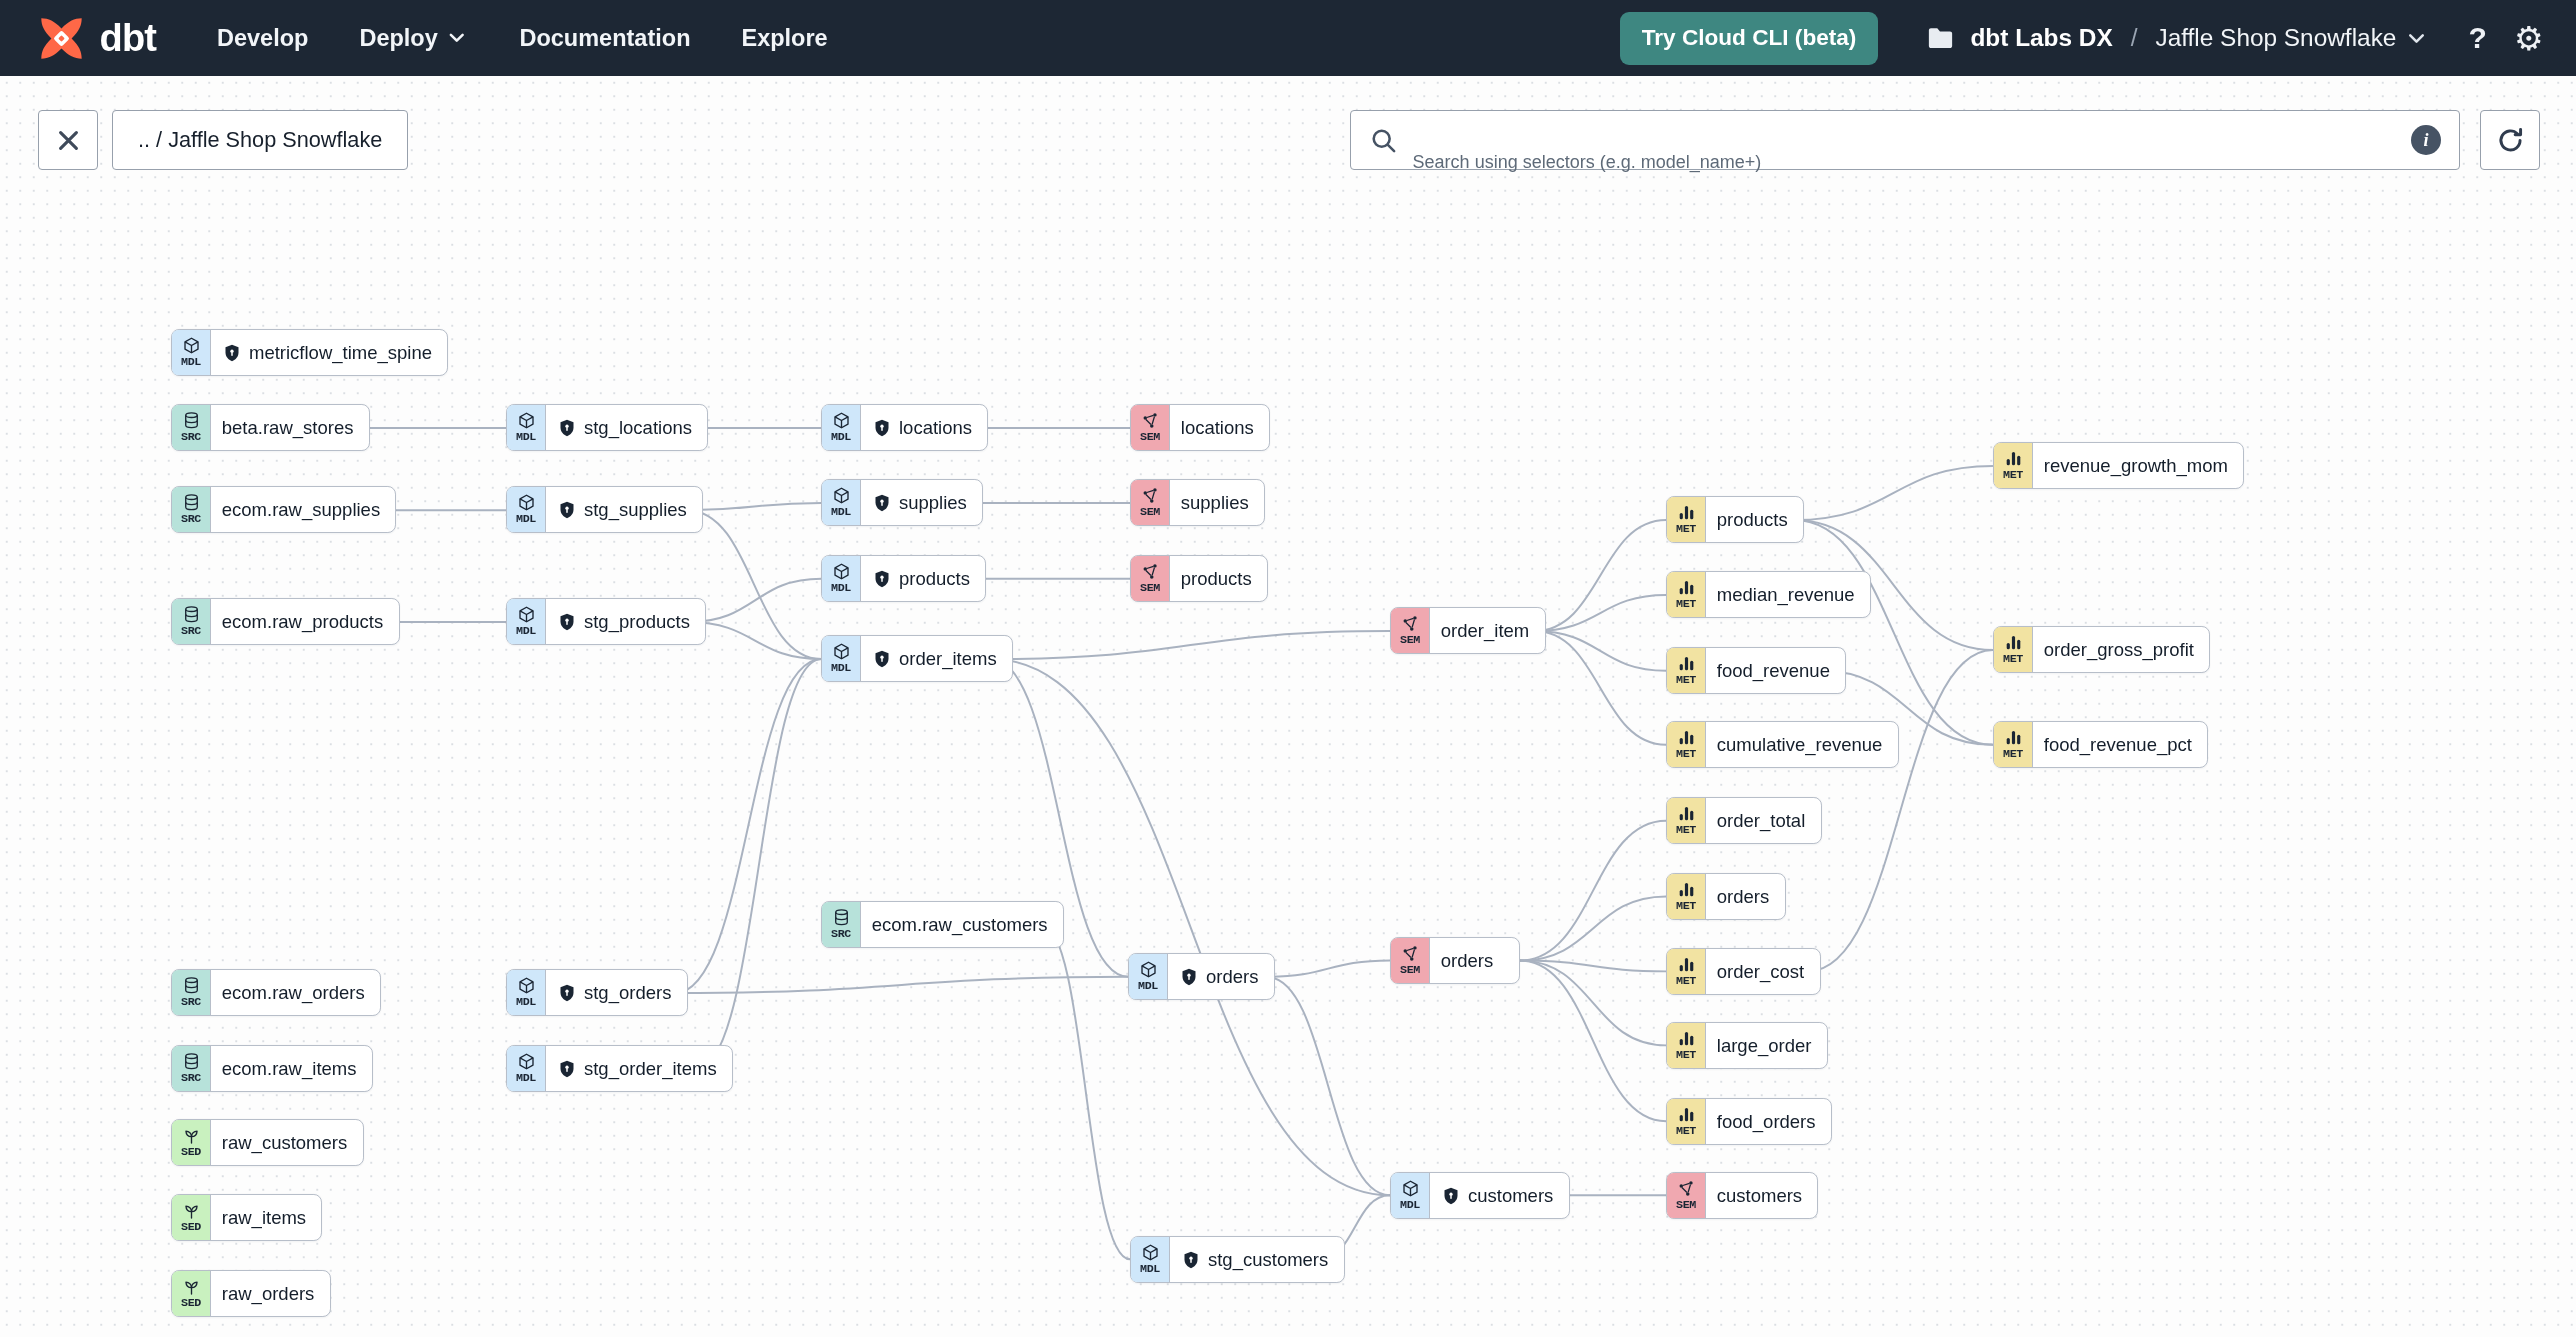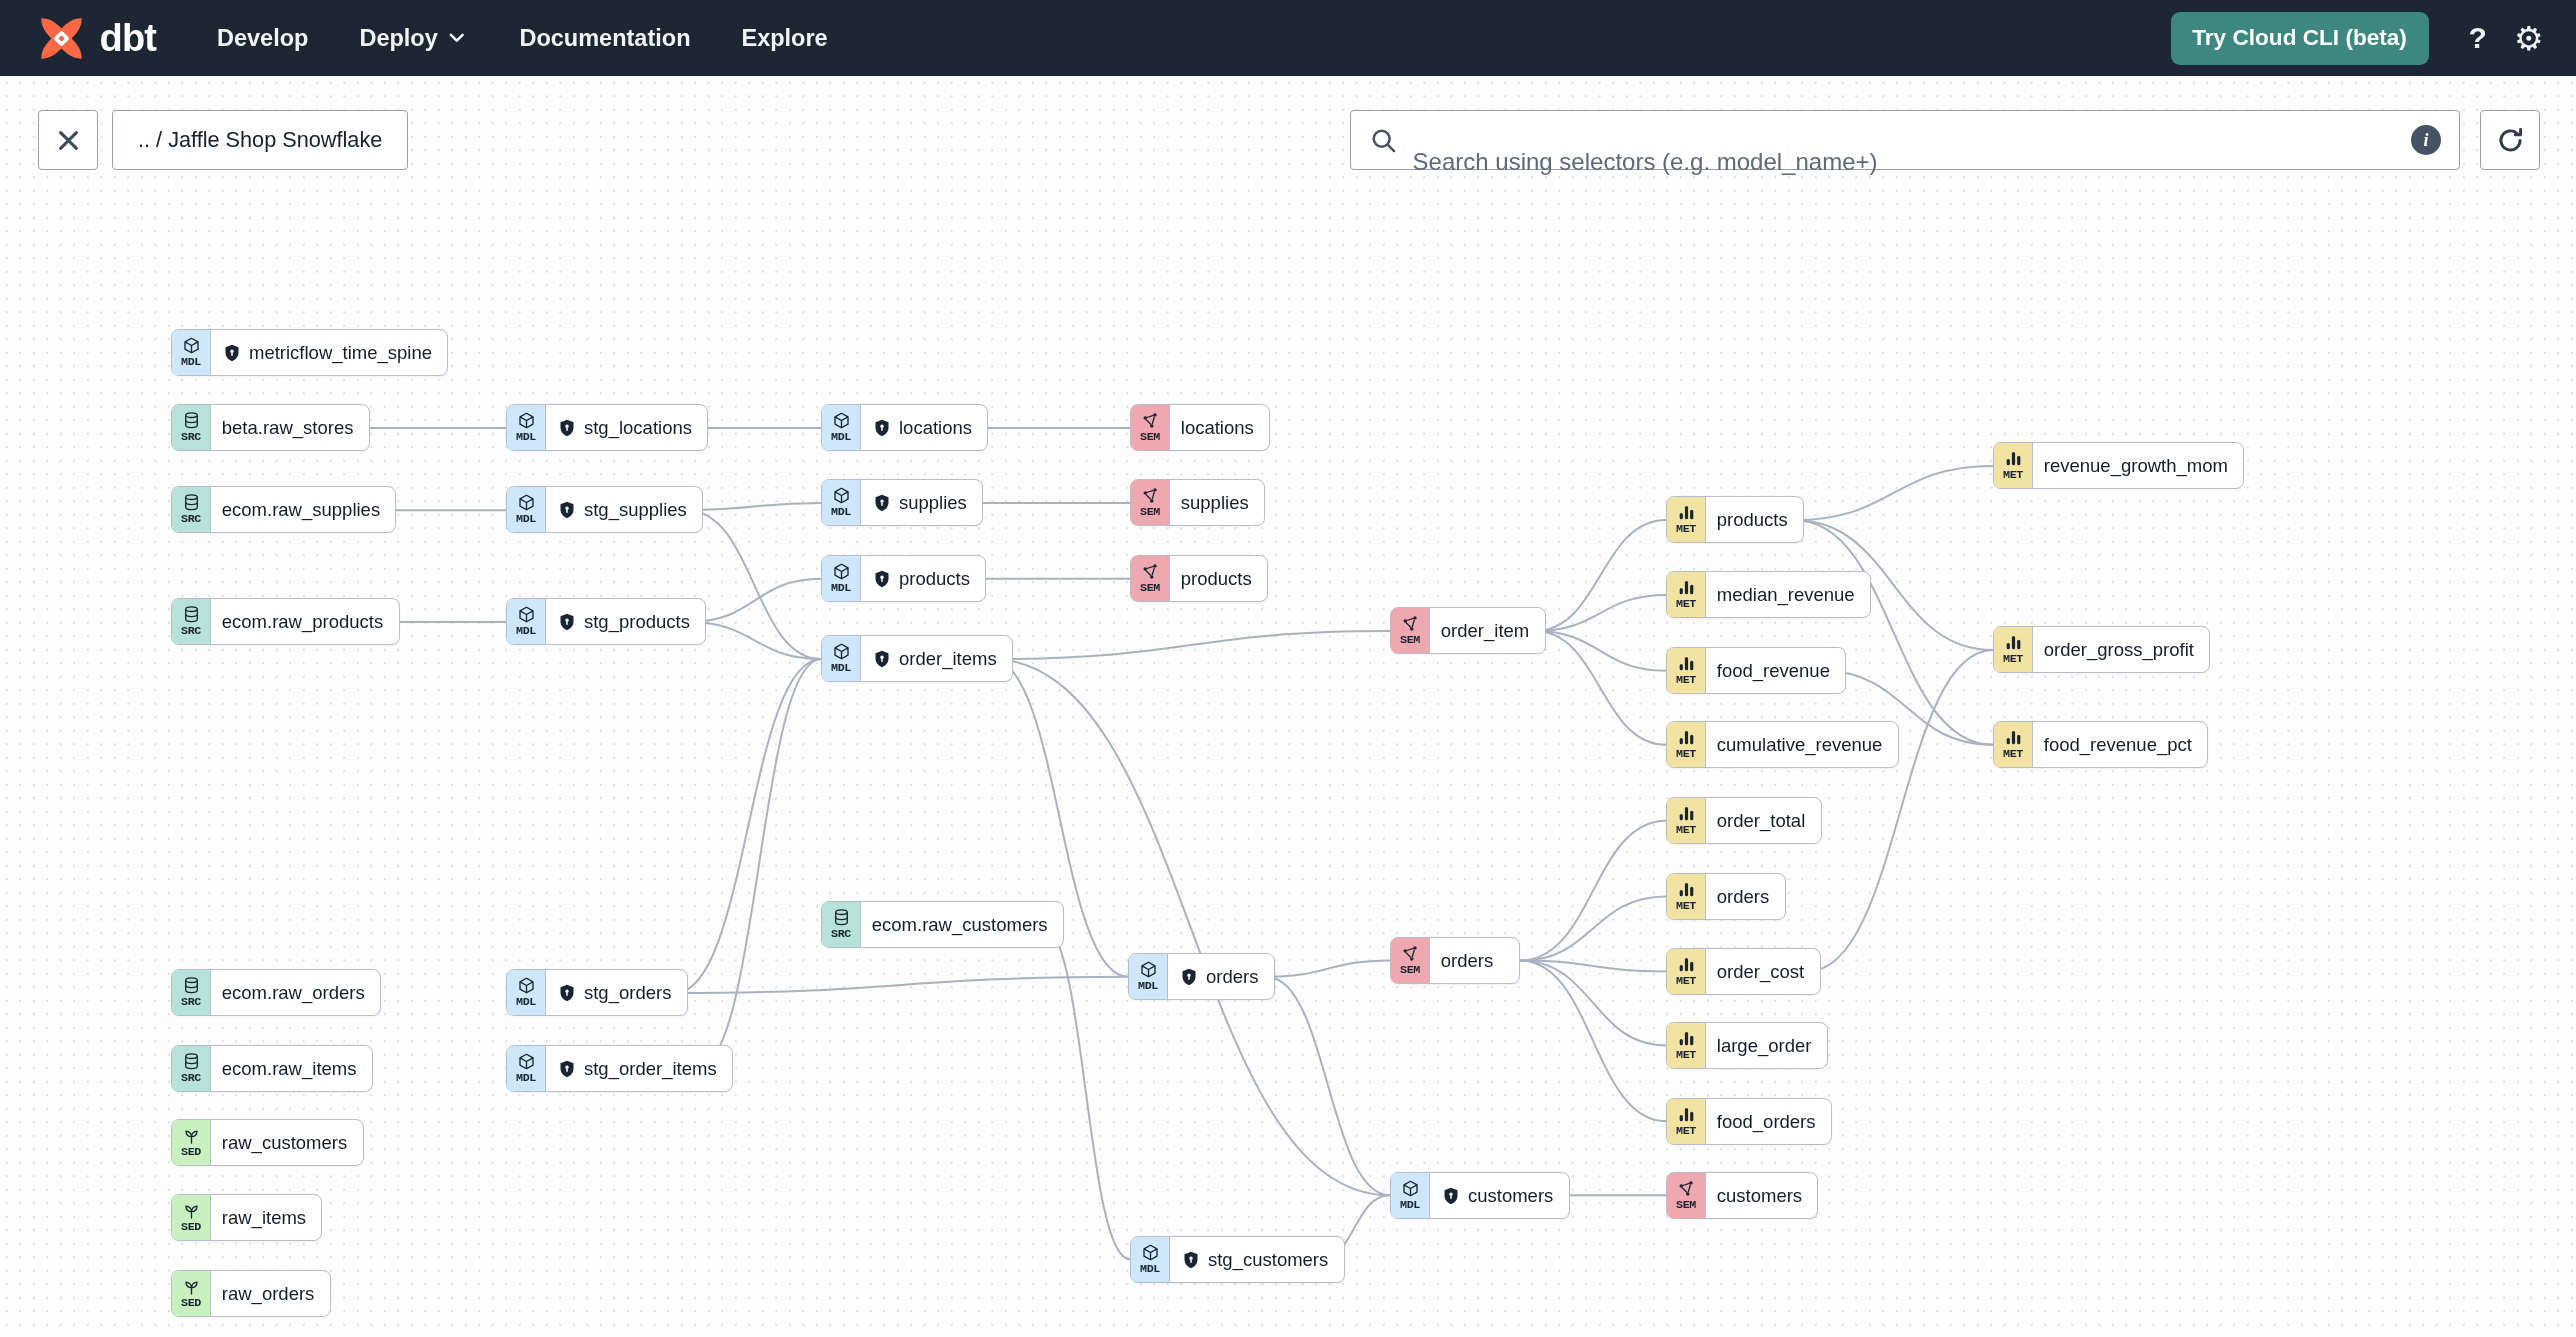--- a/index.html
+++ b/index.html
@@ -42,21 +42,21 @@
   }
   
   .tool{position:absolute;z-index:5;background:#ffffff;border:1.8px solid #97a0ac;border-radius:4px;box-sizing:border-box;}
   .close-btn{left:38px;top:110px;width:60px;height:60px;display:flex;align-items:center;justify-content:center;cursor:pointer;}
   .close-btn svg{width:27px;height:27px;}
   .crumb{left:112px;top:110px;height:60px;display:flex;align-items:center;padding:0 25px;
          font-size:21.7px;color:#17202c;white-space:nowrap;}
   .searchbar{left:1350px;top:110px;width:1110px;height:60px;display:flex;align-items:center;padding:0 18px;gap:12.6px;}
   .searchbar svg.mag{width:29px;height:29px;flex:none;}
   .searchbar input{
-    flex:1;border:none;outline:none;font-size:24px;color:#0f172a;font-family:"Liberation Sans",sans-serif;background:transparent;margin-top:44px;
+    flex:1;border:none;outline:none;font-size:18px;color:#0f172a;font-family:"Liberation Sans",sans-serif;background:transparent;margin-top:44px;
   }
   .searchbar input::placeholder{color:#5e6a78;opacity:1;}
   .info-circle{flex:none;width:30px;height:30px;border-radius:50%;background:#465364;color:#ffffff;
     display:flex;align-items:center;justify-content:center;font-size:18px;font-weight:bold;font-family:"Liberation Serif",serif;font-style:italic;cursor:pointer;}
   .refresh-btn{left:2480px;top:110px;width:60px;height:60px;display:flex;align-items:center;justify-content:center;cursor:pointer;}
   .refresh-btn svg{width:31px;height:31px;}
   
   #edges{position:absolute;top:0;left:0;z-index:1;}
   #edges path{fill:none;stroke:#a9b2c0;stroke-width:2.2;}
   .node{
@@ -720,20 +720,35 @@
       </span>
     <span class="nav-item">
         <span>Documentation</span>
       </span>
     <span class="nav-item">
         <span>Explore</span>
       </span>
   </div>
   <div class="nav-spacer"></div>
   <button class="cta-btn">Try Cloud CLI (beta)</button>
+  <div class="acct-wrap">
+    <span class="folder-icon">
+        <svg viewBox="0 0 24 24" fill="#e8ecf1">
+          <path d="M3 5.6C3 4.7 3.7 4 4.6 4h4.9l2.1 2.6h7.8c.9 0 1.6.7 1.6 1.6v9.6c0 .9-.7 1.6-1.6 1.6H4.6c-.9 0-1.6-.7-1.6-1.6Z"></path>
+        </svg>
+      </span>
+    <span class="acct-name">dbt Labs DX</span>
+    <span class="acct-sep">/</span>
+    <span class="proj-wrap">
+      <span>Jaffle Shop Snowflake</span>
+      <svg viewBox="0 0 24 24" fill="none" stroke="currentColor" stroke-width="2.4" stroke-linecap="round" stroke-linejoin="round">
+          <path d="m6 9 6 6 6-6"></path>
+        </svg>
+    </span>
+  </div>
   <div class="nav-icons">
     <span class="help-icon">?</span>
     <span class="gear-icon">⚙</span>
   </div>
 </div>
 
 <div class="tool close-btn">
   <svg viewBox="0 0 24 24" fill="none" stroke="#3f4a5a" stroke-width="2.8" stroke-linecap="round">
       <path d="M5 5l14 14M19 5 5 19"></path>
     </svg>

